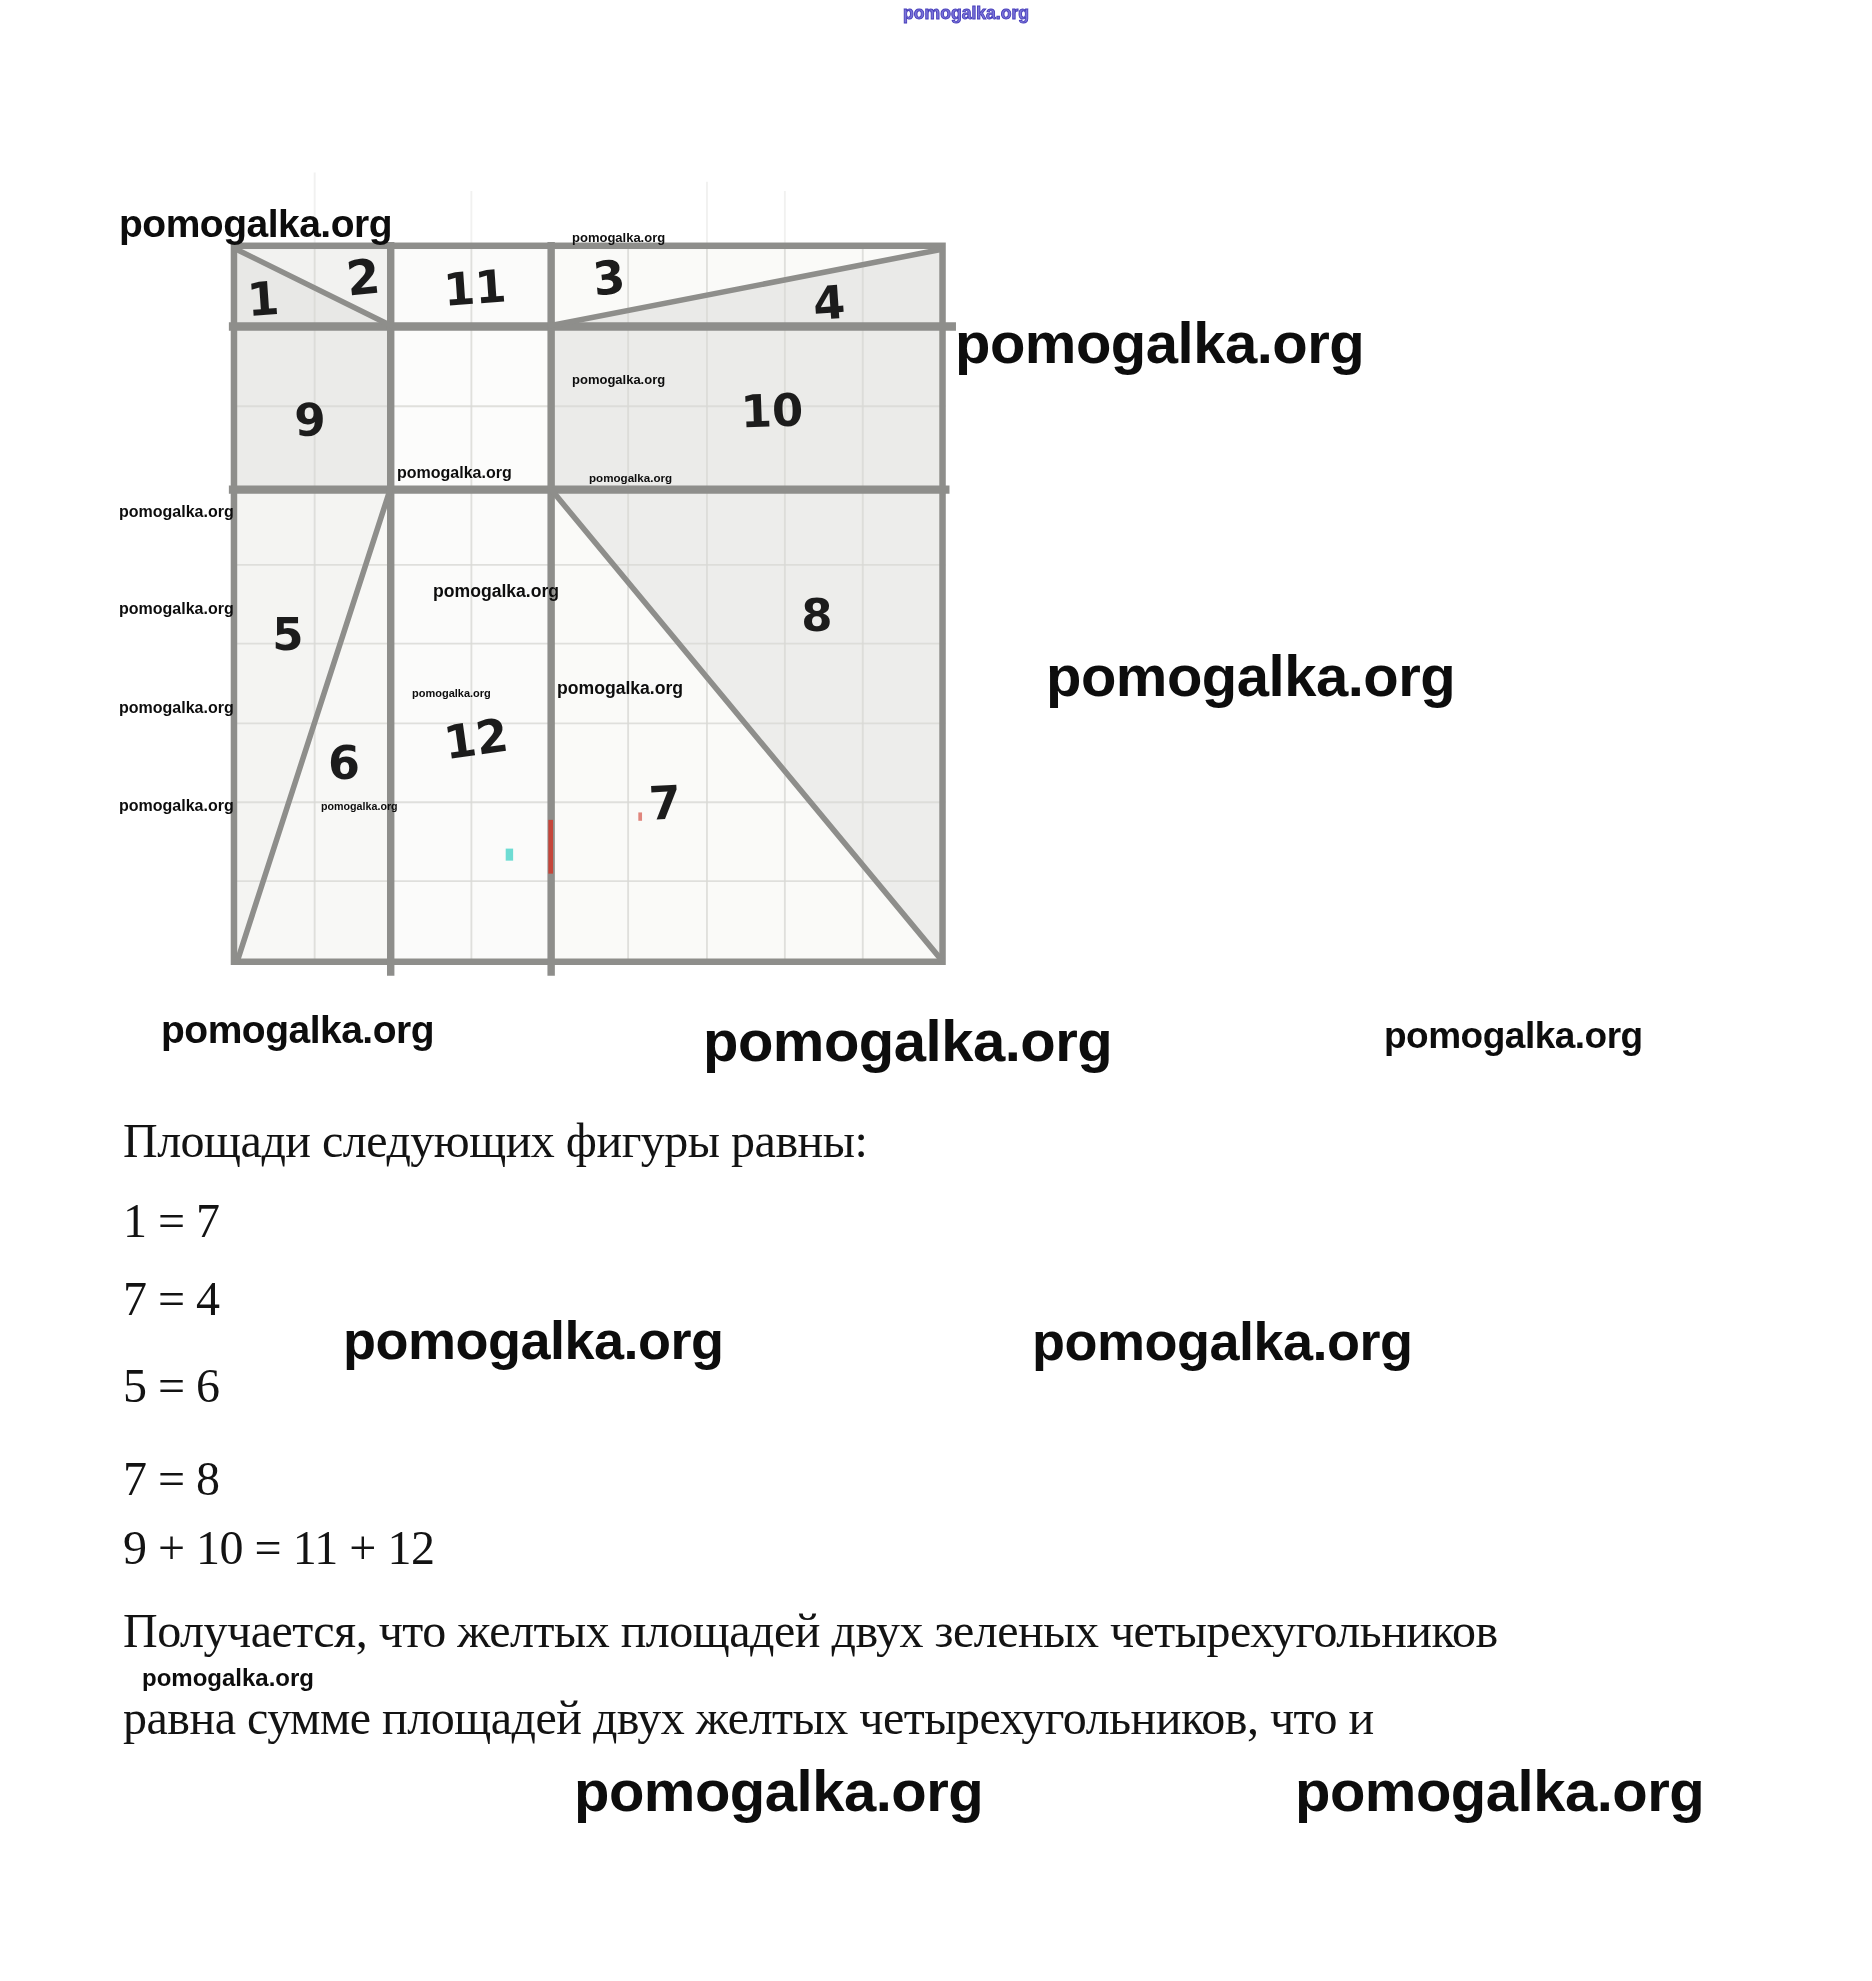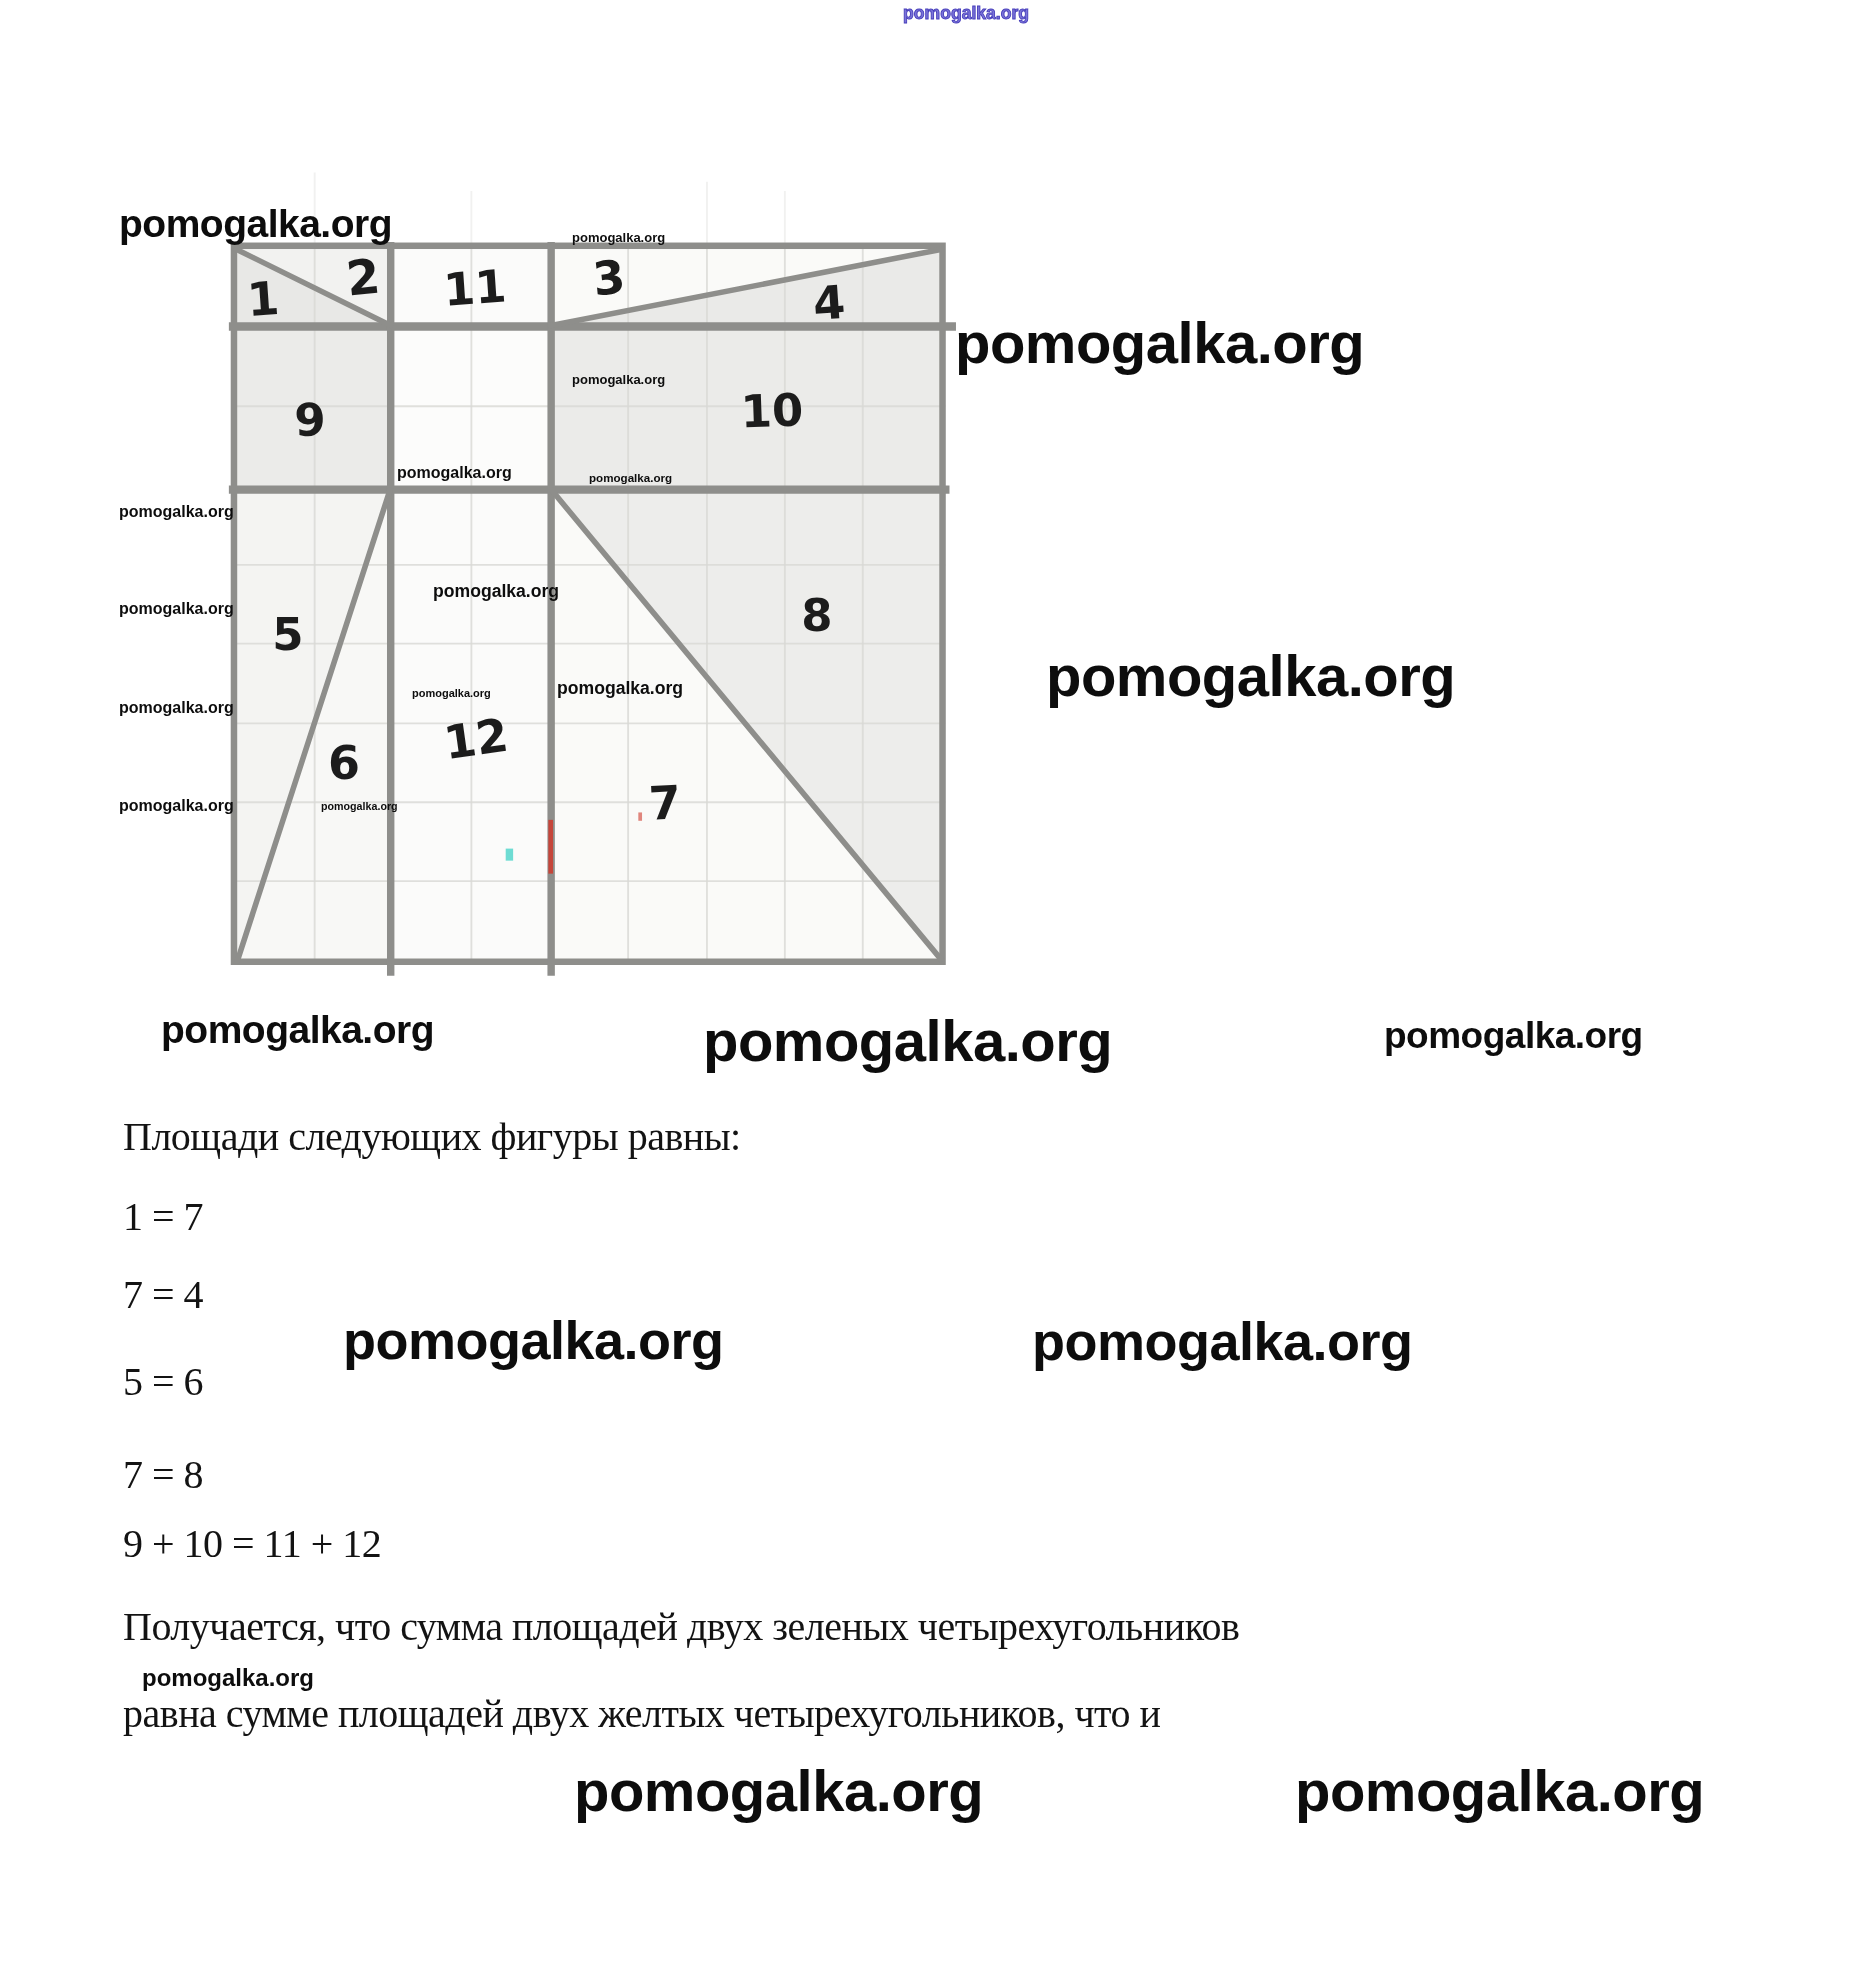--- a/index.html
+++ b/index.html
@@ -46,21 +46,21 @@
   .fl5{left:310px;top:420px;font-size:45px;transform:translate(-50%,-50%) rotate(-2deg);}
   .fl6{left:772px;top:411px;font-size:45px;transform:translate(-50%,-50%) rotate(-2deg);}
   .fl7{left:288px;top:634px;font-size:45px;}
   .fl8{left:817px;top:615px;font-size:45px;}
   .fl9{left:344px;top:763px;font-size:46px;}
   .fl10{left:476px;top:739px;font-size:46px;transform:translate(-50%,-50%) rotate(-8deg);}
   .fl11{left:665px;top:803px;font-size:46px;transform:translate(-50%,-50%) rotate(-3deg);}
 
   
   .stext{position:absolute;left:123px;color:#131313;line-height:1;white-space:nowrap;
-         font-size:40px;letter-spacing:-0.5px;}
+         font-size:48px;letter-spacing:-0.5px;}
   .title{top:1117px;}
   .eq0{top:1197px;}
   .eq1{top:1275px;}
   .eq2{top:1362px;text-align:right;}
   .eq3{top:1441px;margin-top:14px;}
   .eq4{top:1524px;font-family:Liberation Serif, serif;}
   .p0{top:1607px;}
   .p1{top:1694px;}
   .p2{top:1786px;}
 </style>
@@ -150,17 +150,17 @@
   <div class="wm w22">pomogalka.org</div>
   <div class="wm w23">pomogalka.org</div>
   <div class="wm w24">pomogalka.org</div>
 
   <div class="stext title">Площади следующих фигуры равны:</div>
   <div class="stext eq0">1 = 7</div>
   <div class="stext eq1">7 = 4</div>
   <div class="stext eq2">5 = 6</div>
   <div class="stext eq3">7 = 8</div>
   <div class="stext eq4">9 + 10 = 11 + 12</div>
-  <div class="stext p0">Получается, что сумма площадей двух зеленых четырехугольников</div>
+  <div class="stext p0">Получается, что желтых площадей двух зеленых четырехугольников</div>
   <div class="stext p1">равна сумме площадей двух желтых четырехугольников, что и</div>
 
 </div>
 
 
 </body></html>

